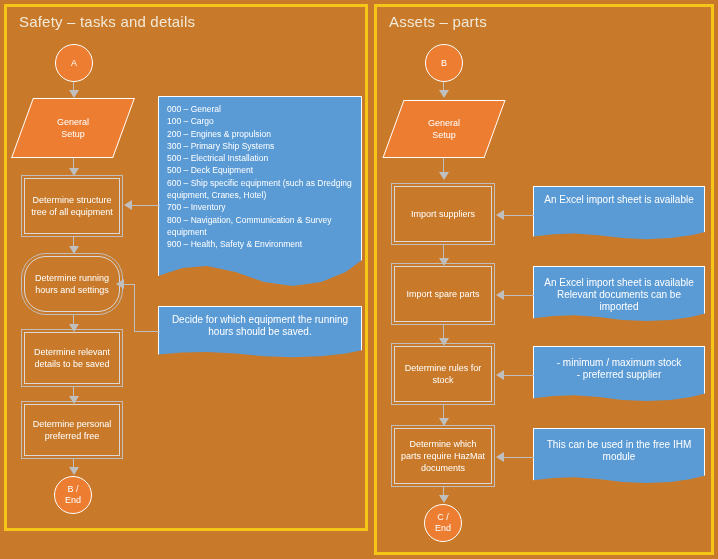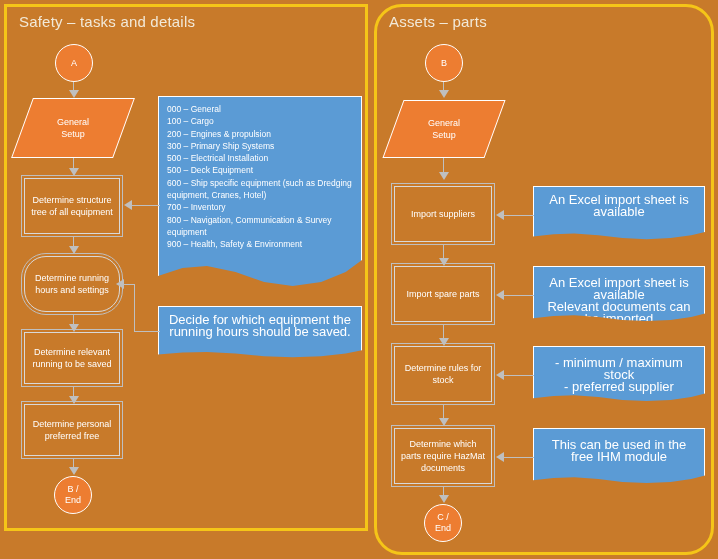--- a/index.html
+++ b/index.html
@@ -13,21 +13,21 @@
     background: #c87a2a;
     overflow: hidden;
   }
   .panel {
     position: absolute;
     border: 3px solid #f5c518;
     background: #c87a2a;
     box-sizing: border-box;
   }
   #panel-left  { left: 4px;   top: 4px; width: 364px; height: 527px; }
-  #panel-right { left: 374px; top: 4px; width: 340px; height: 551px; border-radius: 28px; }
+  #panel-right { left: 374px; top: 4px; width: 340px; height: 551px; }
 
   .panel-title {
     position: absolute;
     left: 12px; top: 6px;
     font-size: 15px;
     color: #f2e9d8;
     letter-spacing: .2px;
     white-space: nowrap;
   }
 
@@ -68,21 +68,21 @@
   }
 
   .callout {
     position: absolute;
     box-sizing: border-box;
     background: #5b9bd5;
     border-top: 1px solid #ffffff;
     border-left: 1px solid #ffffff;
     border-right: 1px solid #ffffff;
     color: #ffffff;
-    font-size: 13px;
+    font-size: 10px;
     line-height: 12px;
     text-align: center;
     padding: 7px 6px 0 6px;
     
     -webkit-mask-image: radial-gradient(ellipse 60% 100% at 25% 100%, transparent 60%, #000 61%),
                         linear-gradient(#000,#000);
     clip-path: polygon(0% 0%, 100% 0%, 100% 82%,
                        92% 88%, 80% 93%, 66% 95%, 52% 93%,
                        38% 88%, 24% 85%, 12% 86%, 0% 90%);
   }
@@ -141,21 +141,21 @@
   <div class="arrow-down" style="left:69px; top:168px;"></div>
 
   <div class="node process" style="left:24px; top:178px; width:96px; height:56px;">Determine structure tree of all equipment</div>
   <div class="vline" style="left:73px; top:236px; height:16px;"></div>
   <div class="arrow-down" style="left:69px; top:246px;"></div>
 
   <div class="node process" style="left:24px; top:256px; width:96px; height:56px;border-radius:22px;">Determine running hours and settings</div>
   <div class="vline" style="left:73px; top:314px; height:16px;"></div>
   <div class="arrow-down" style="left:69px; top:324px;"></div>
 
-  <div class="node process" style="left:24px; top:332px; width:96px; height:52px;">Determine relevant running to be saved</div>
+  <div class="node process" style="left:24px; top:332px; width:96px; height:52px;">Determine relevant details to be saved</div>
   <div class="vline" style="left:73px; top:386px; height:14px;"></div>
   <div class="arrow-down" style="left:69px; top:396px;"></div>
 
   <div class="node process" style="left:24px; top:404px; width:96px; height:52px;">Determine personal preferred free</div>
   <div class="vline" style="left:73px; top:458px; height:14px;"></div>
   <div class="arrow-down" style="left:69px; top:467px;"></div>
 
   <div class="node terminator" style="left:54px; top:476px; width:38px; height:38px; white-space:pre-line;">B /
 End</div>
 

